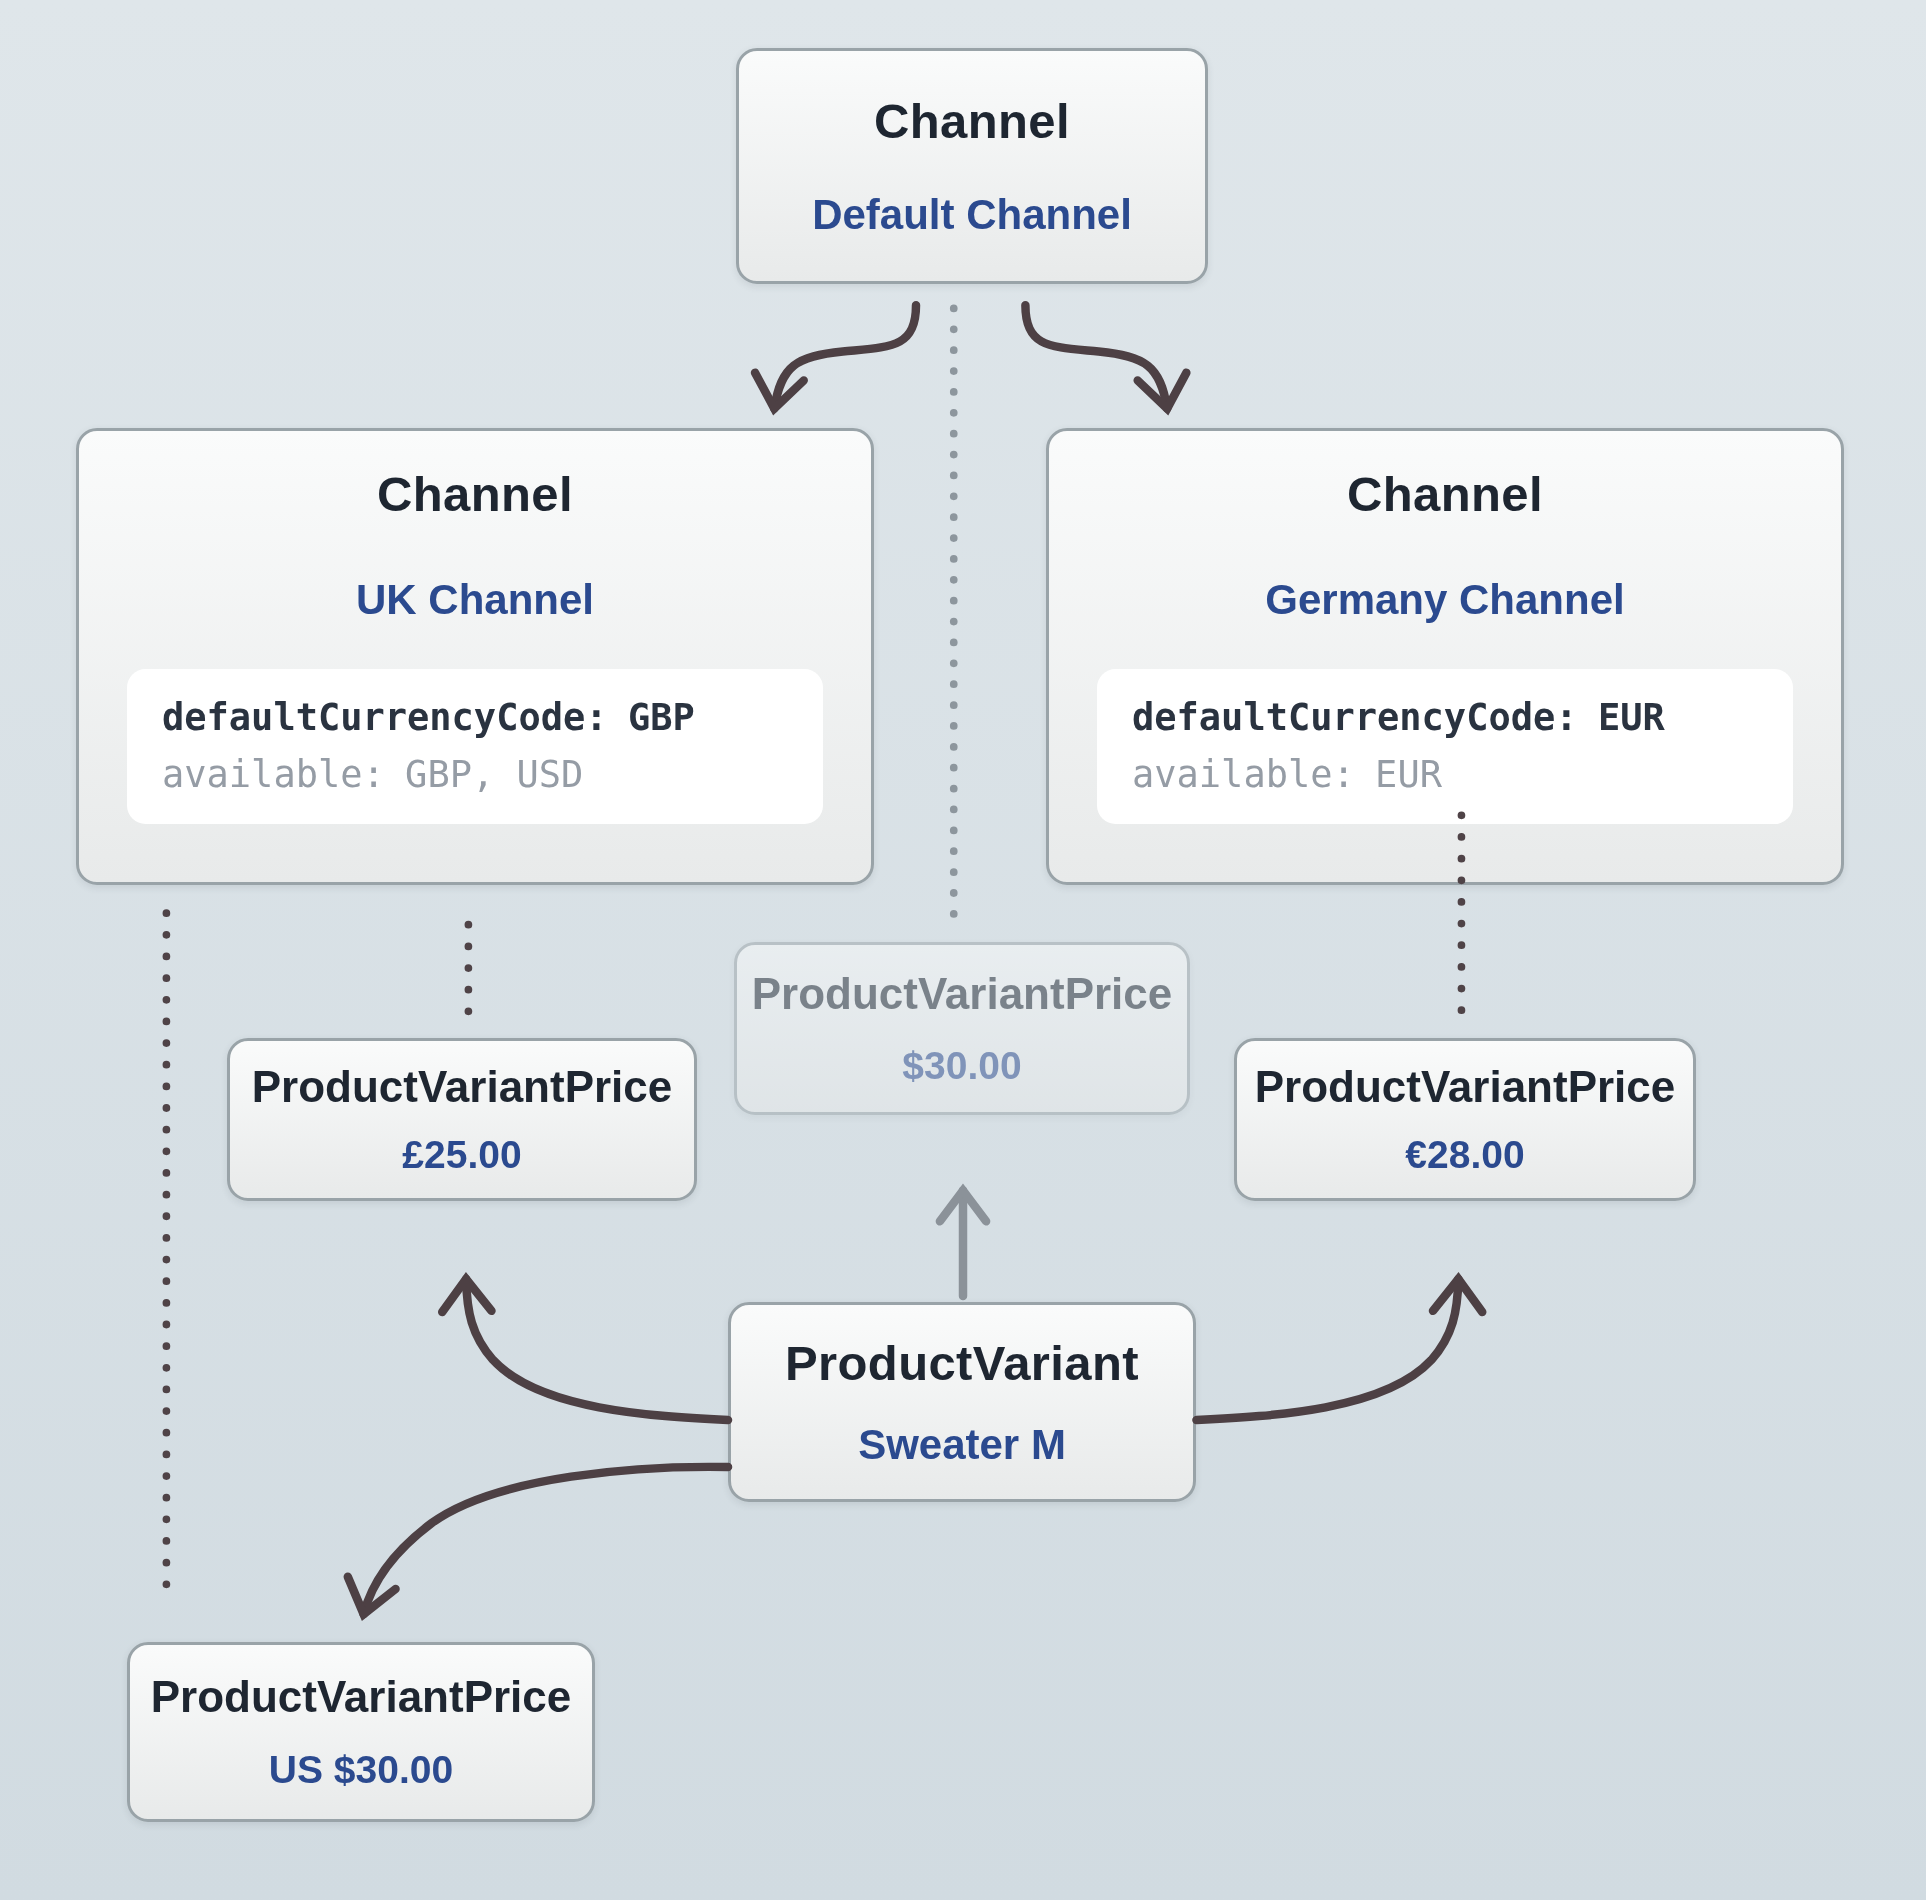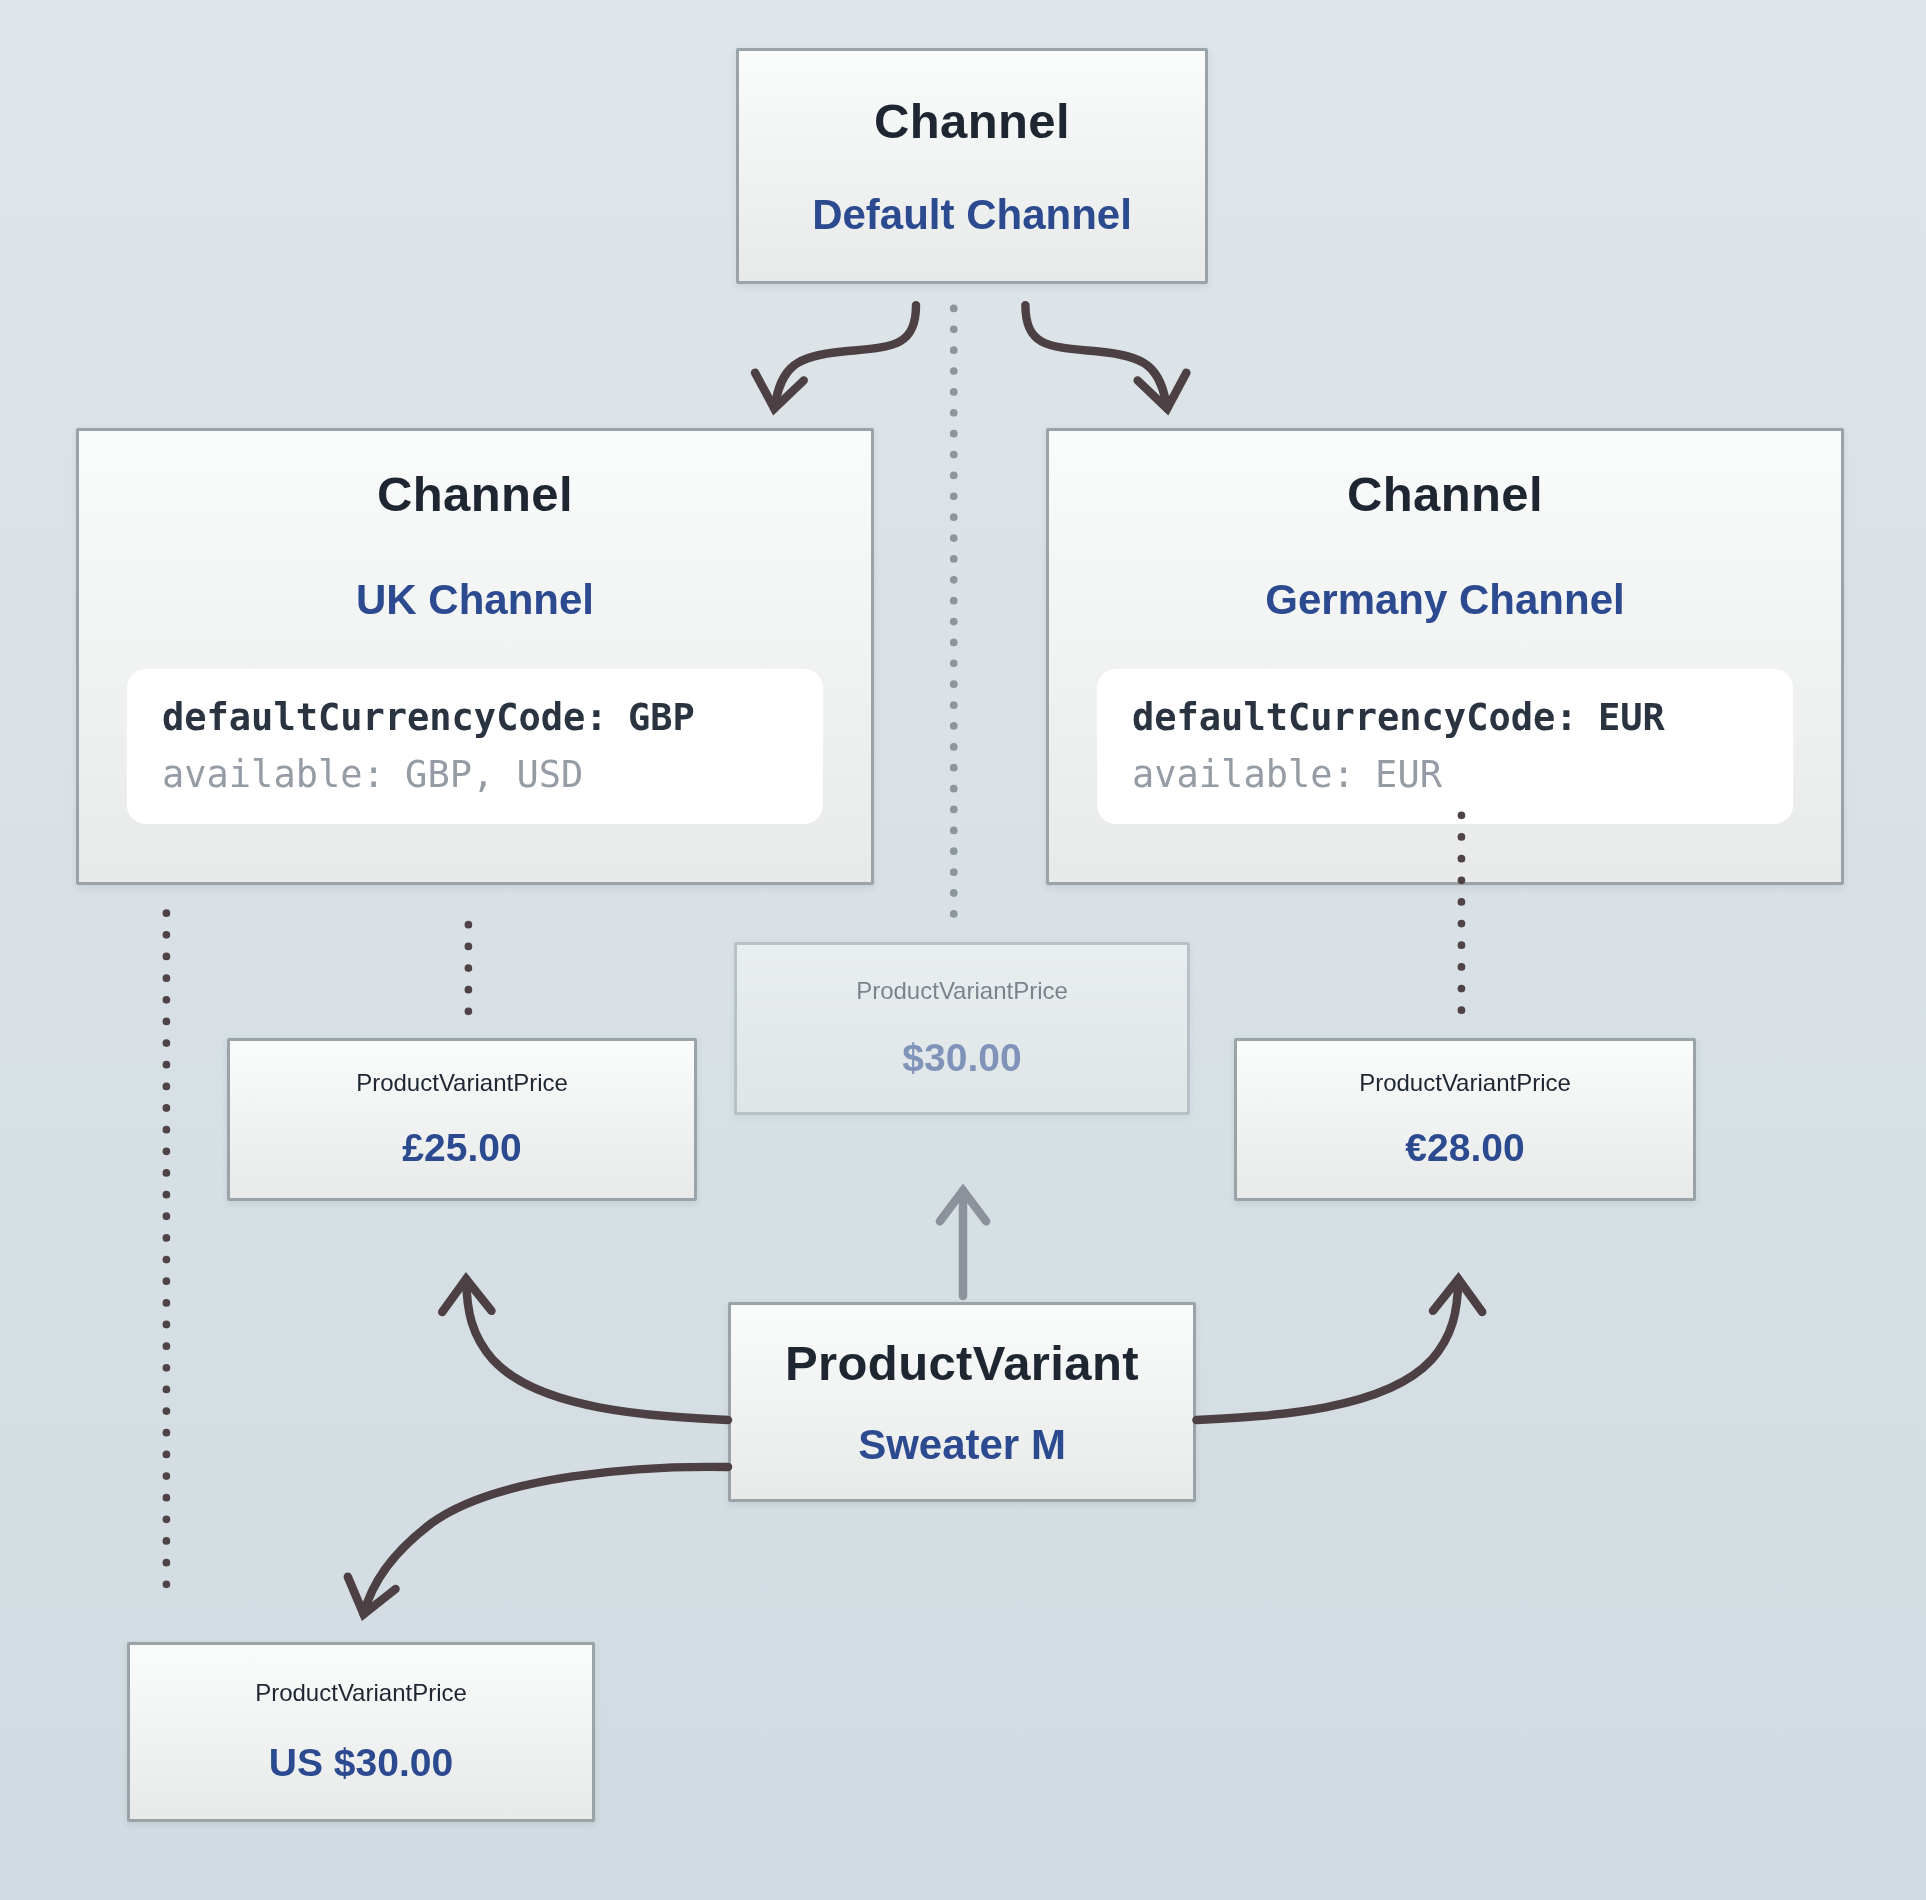--- a/index.html
+++ b/index.html
@@ -24,21 +24,21 @@
   }
   .canvas {
     position: relative;
     width: 1926px;
     height: 1901px;
   }
   .node {
     position: absolute;
     background: linear-gradient(180deg, #fafbfb 0%, #e8eaea 100%);
     border: 3.1px solid var(--node-border);
-    border-radius: 2px;
+    border-radius: 21px;
     box-shadow: 0 2.3px 7.7px rgba(50, 60, 70, 0.10);
     display: flex;
     flex-direction: column;
     align-items: center;
     justify-content: space-evenly;
     z-index: 2;
   }
   .node-type {
     font-size: 49px;
     font-weight: bold;
@@ -69,22 +69,22 @@
     font-size: 37px;
     line-height: 1.55;
     white-space: nowrap;
     overflow: hidden;
   }
   .code-line-1 { color: var(--code-dark); font-weight: bold; }
   .code-line-2 { color: var(--code-gray); font-weight: normal; }
   .code-key { margin-right: 0.55em; }
   
   .price-label {
-    font-size: 24px;
-    font-weight: normal;
+    font-size: 44px;
+    font-weight: bold;
     color: var(--title-dark);
     white-space: nowrap;
   }
   .price-value {
     font-size: 39px;
     font-weight: bold;
     color: var(--accent-blue);
     white-space: nowrap;
   }
   .node.faded { opacity: 0.5; }

